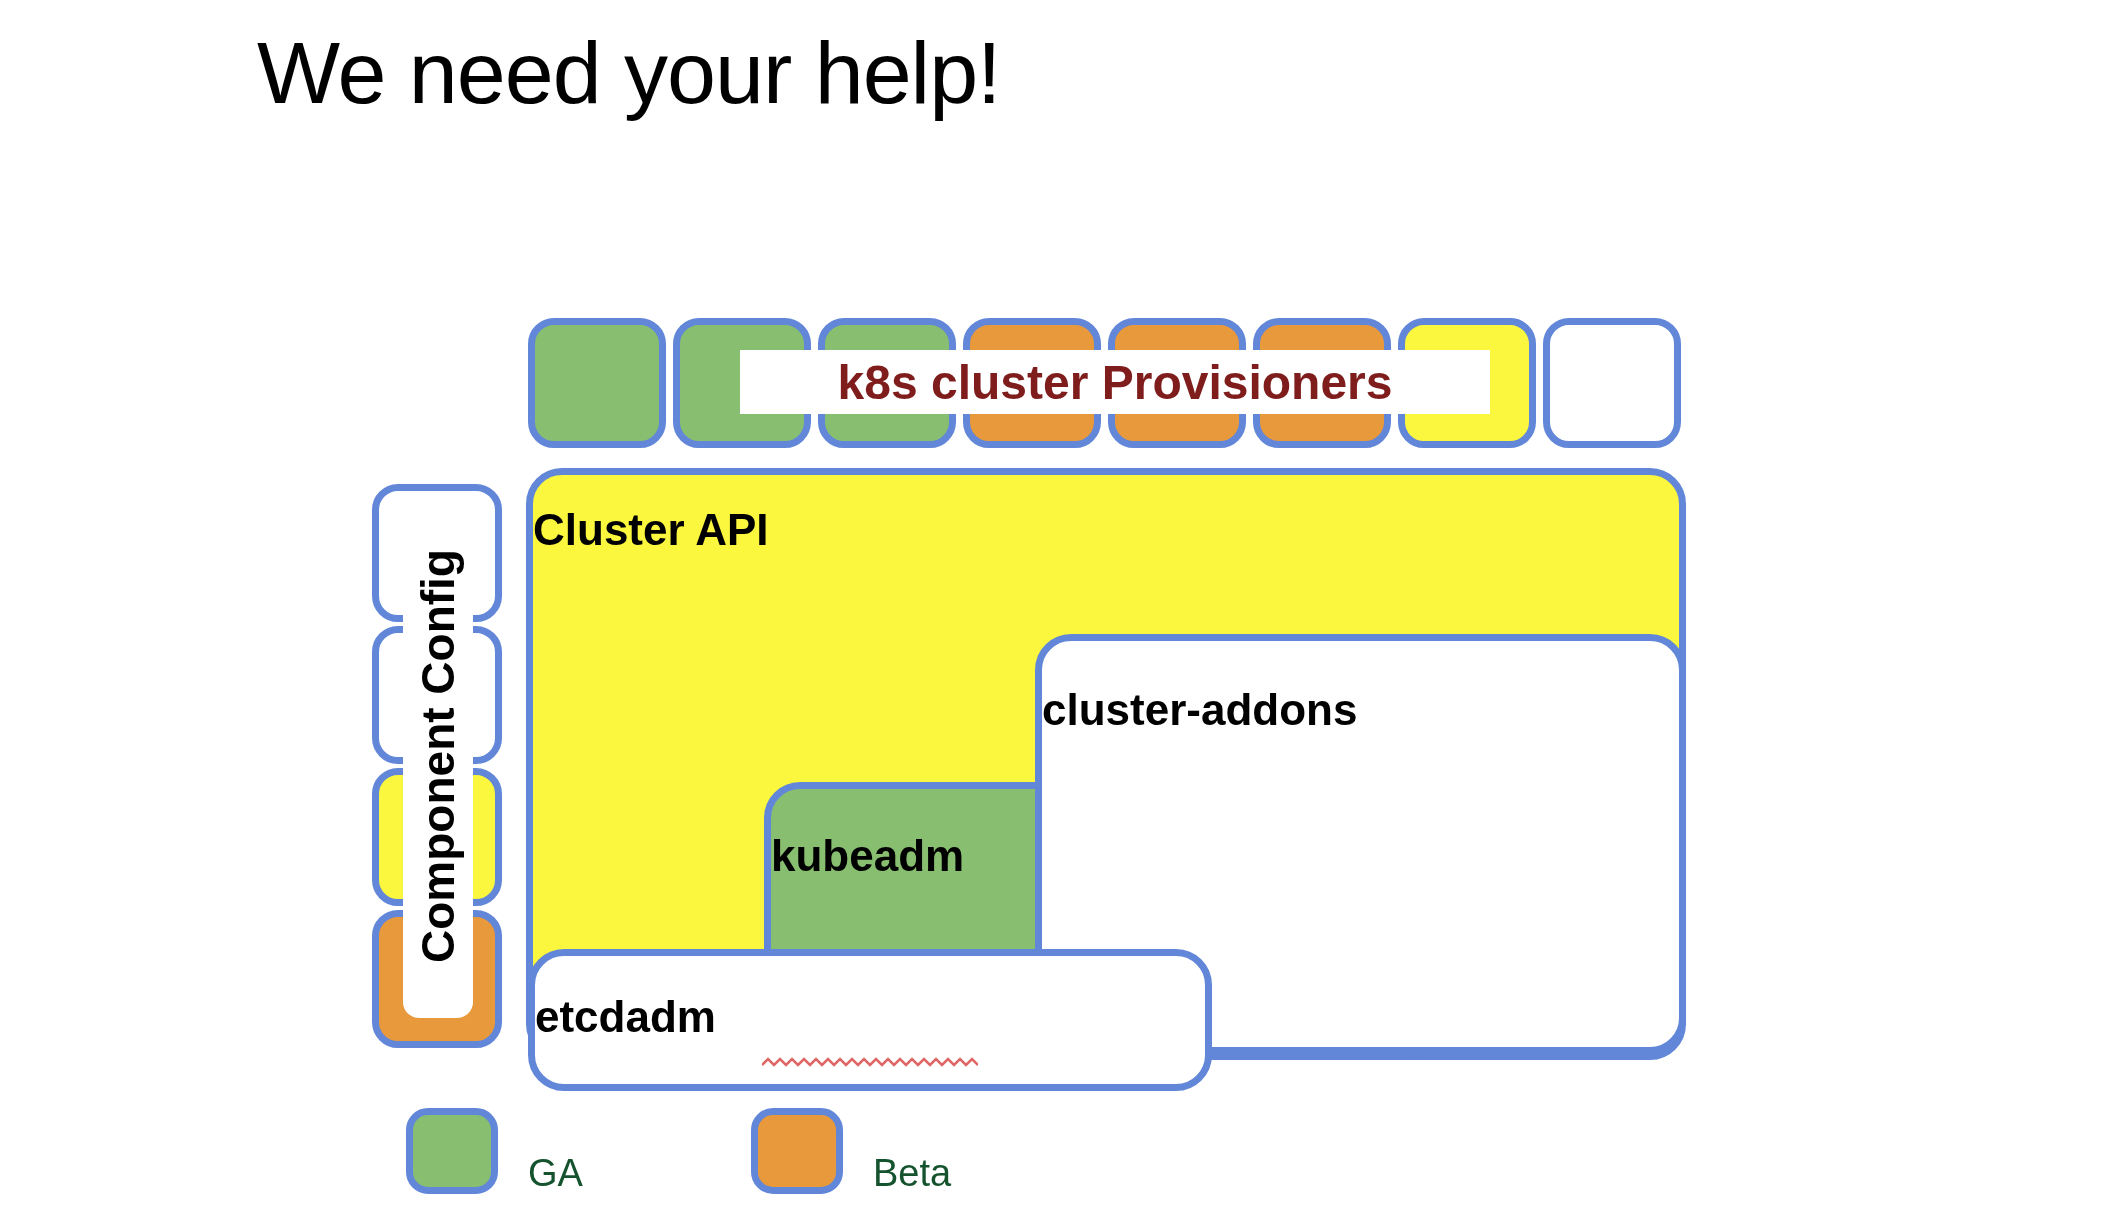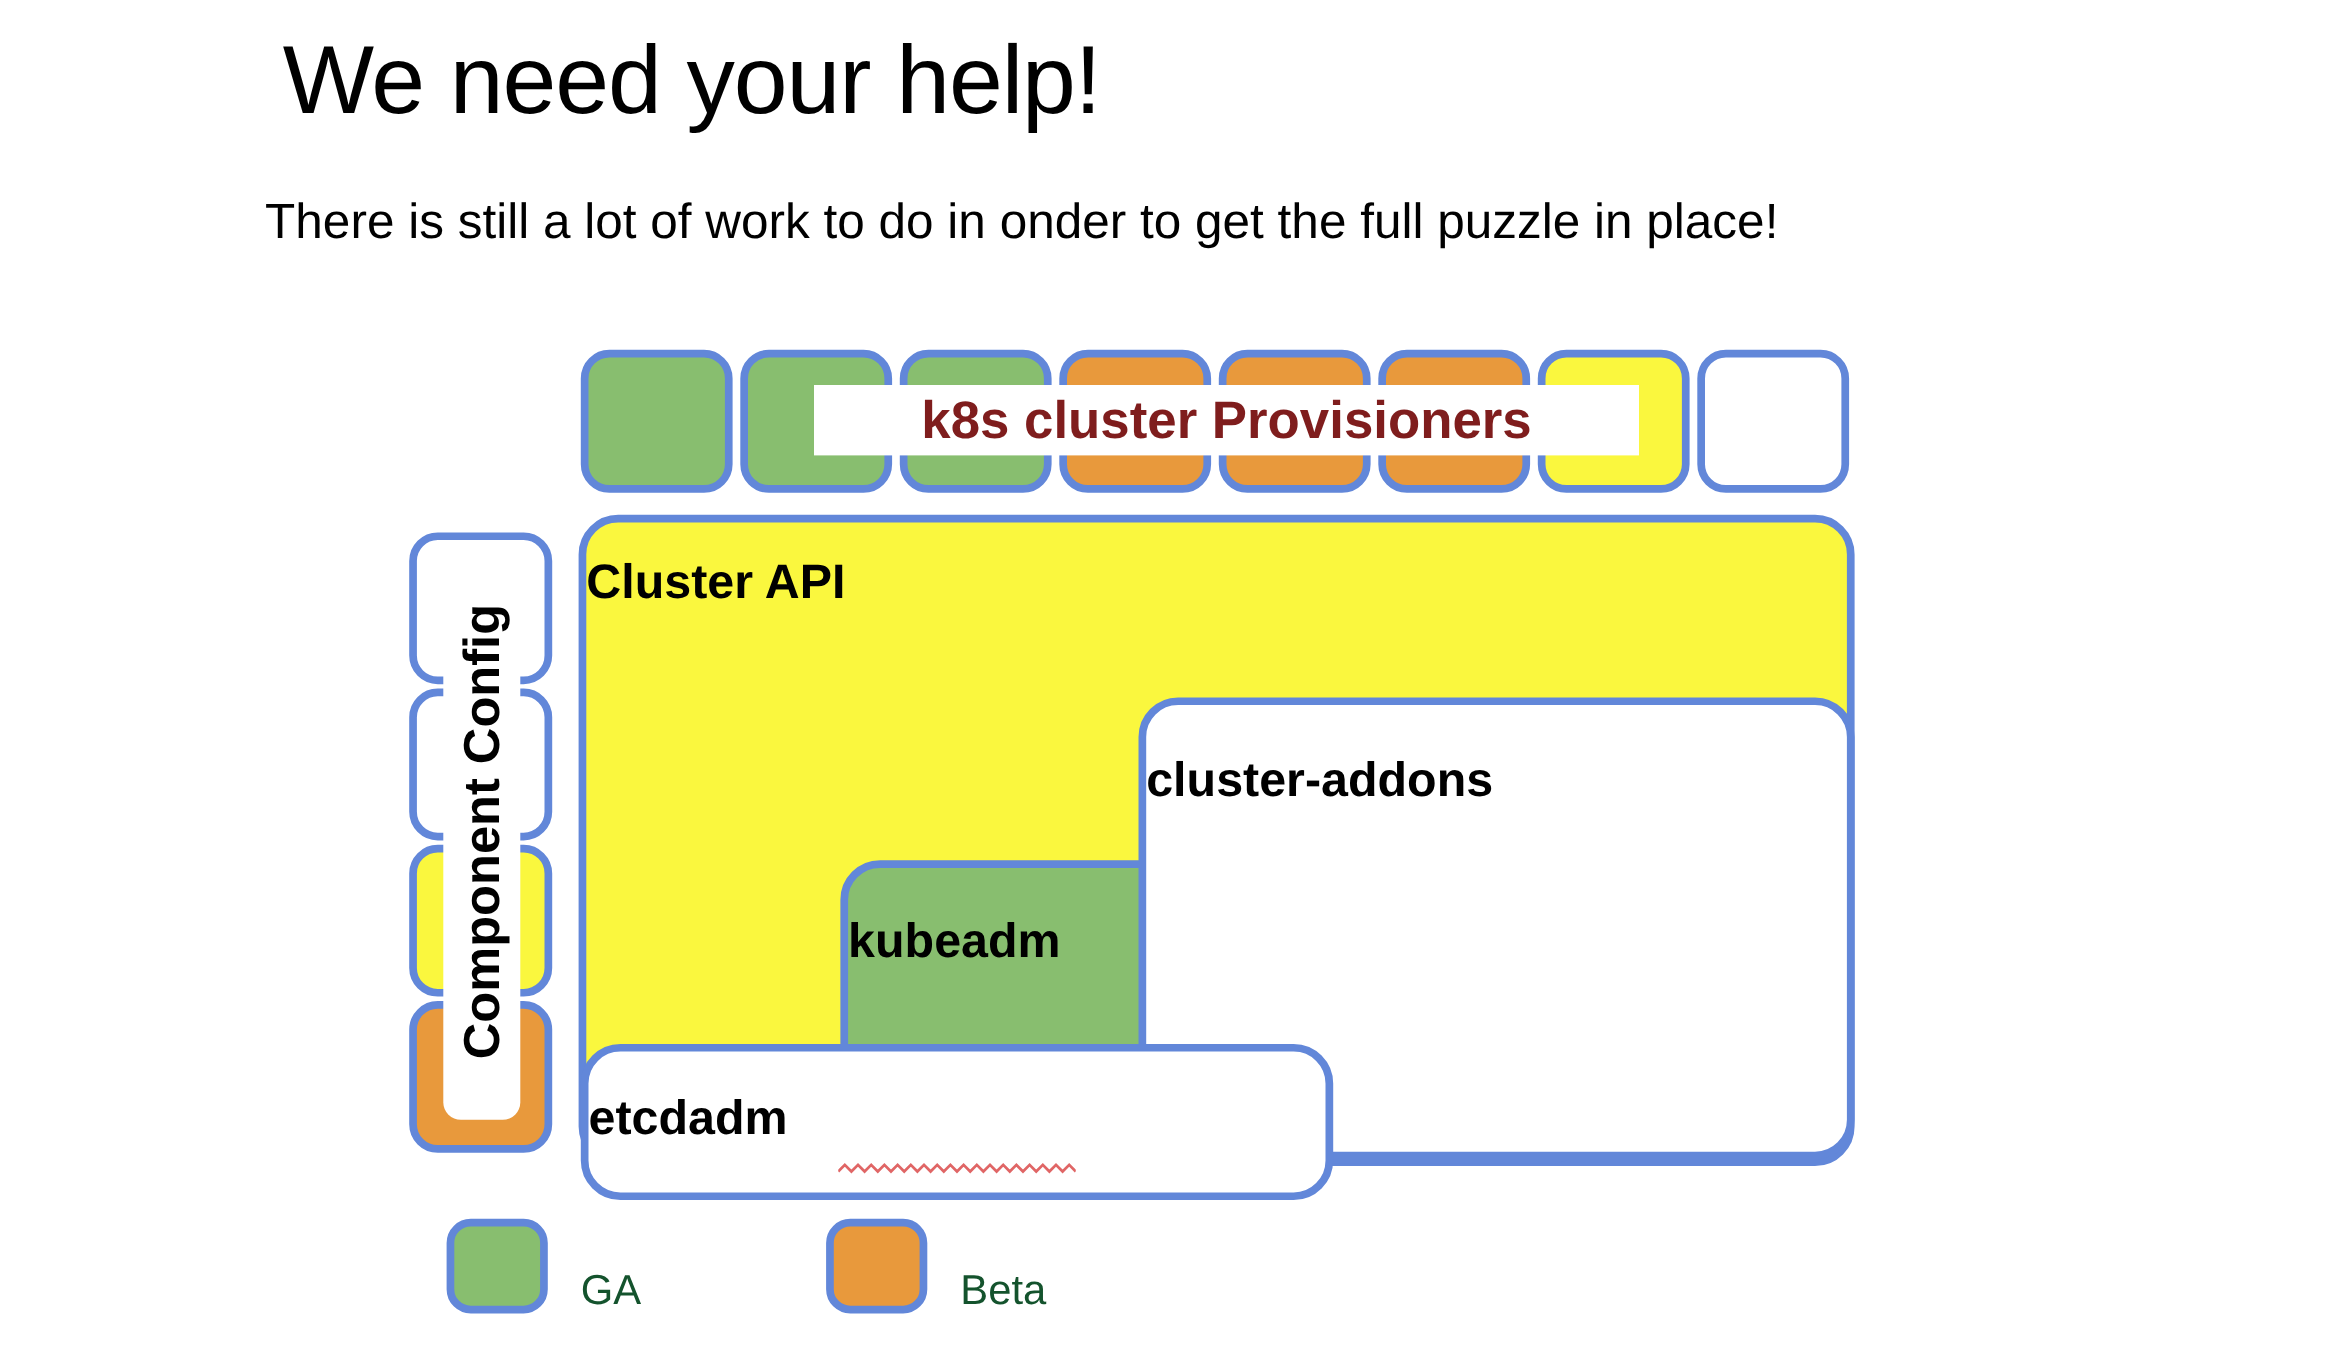--- a/index.html
+++ b/index.html
@@ -105,21 +105,20 @@
   .legend-label{
     font-size:38px;color:#14532d;white-space:nowrap;margin-top:44px;
   }
 </style>
 </head>
 <body>
 
 <div class="slide">
 
   <div class="abs title">We need your help!</div>
-  <div class="abs subtitle">There is still a lot of work to do in onder to get the full puzzle in place!</div>
 
   <div class="abs prov-row" id="prov-squares">
       <div class="square" style="background: rgb(136, 190, 111);"></div>
       <div class="square" style="background: rgb(136, 190, 111);"></div>
       <div class="square" style="background: rgb(136, 190, 111);"></div>
       <div class="square" style="background: rgb(232, 153, 60);"></div>
       <div class="square" style="background: rgb(232, 153, 60);"></div>
       <div class="square" style="background: rgb(232, 153, 60);"></div>
       <div class="square" style="background: rgb(250, 247, 62);"></div>
       <div class="square" style="background: rgb(255, 255, 255);"></div>

